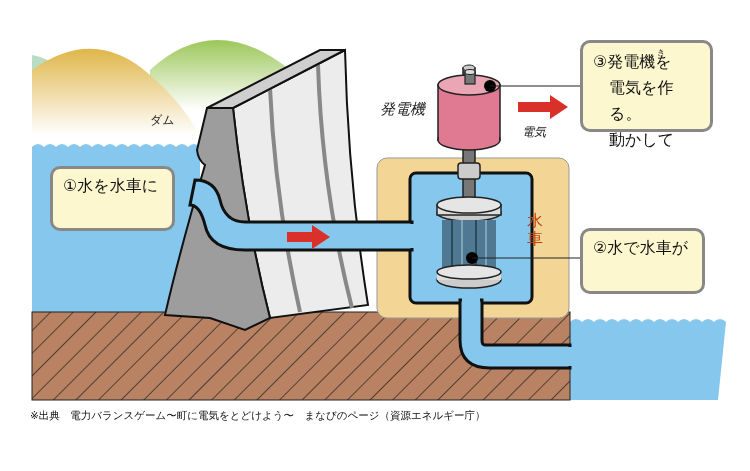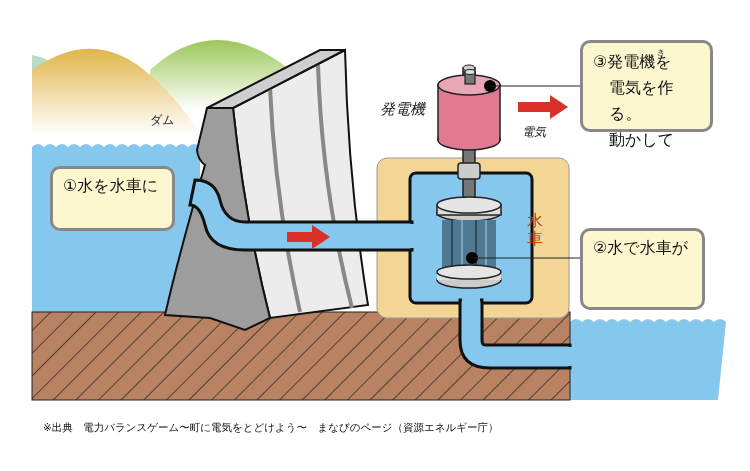--- a/index.html
+++ b/index.html
@@ -15,21 +15,21 @@
       font-size: 16px;
       color: #111;
       line-height: 26px;
       padding: 4px 10px;
     }
     .callout .line2 { padding-left: 16px; display: block; }
     .callout .line { display: block; }
     .label { position: absolute; font-size: 15px; color: #222; }
     .ruby { position: absolute; font-size: 8px; color: #333; }
     .vlabel { position: absolute; font-size: 16px; color: #c2410c; width: 18px; line-height: 18px; text-align: right; margin-left: 16px; }
-    .credit { position: absolute; left: 30px; top: 421px; font-size: 10.5px; color: #111; white-space: pre; margin-left: 13px; }
+    .credit { position: absolute; left: 30px; top: 409px; font-size: 10.5px; color: #111; white-space: pre; }
   </style>
 </head>
 <body>
 
 <svg id="scene" viewBox="0 0 750 471">
   <defs>
     <linearGradient id="gHillY" x1="0" y1="0" x2="0" y2="1">
       <stop offset="0" stop-color="#e0b64a"></stop>
       <stop offset="1" stop-color="#ffffff"></stop>
     </linearGradient>
@@ -109,21 +109,21 @@
 
 <div class="label" style="left:150px;top:112px;font-size:12px;">ダム</div>
 <div class="label" style="left:380px;top:100px;font-style:italic;">発電機</div>
 <div class="label" style="left:522px;top:124px;font-size:12px;font-style:italic;">電気</div>
 <div class="vlabel" style="left:509px;top:212px;">水車</div>
 
 <div class="callout" style="left:50px;top:166px;width:125px;height:65px;">
   <span class="line">①水を水車に</span>
 </div>
 
-<div class="callout" style="left:580px;top:228px;width:125px;height:82px;">
+<div class="callout" style="left:580px;top:228px;width:125px;height:66px;">
   <span class="line">②水で水車が</span>
 </div>
 
 <div class="callout" style="left:580px;top:40px;width:133px;height:92px;padding-top:6px;">
   <span class="line">③発電機を</span>
   <span class="line2">電気を作る。</span>
   <span class="line2">動かして</span>
   <span class="ruby" style="left:74px;top:-3px;">き</span>
 </div>
 

